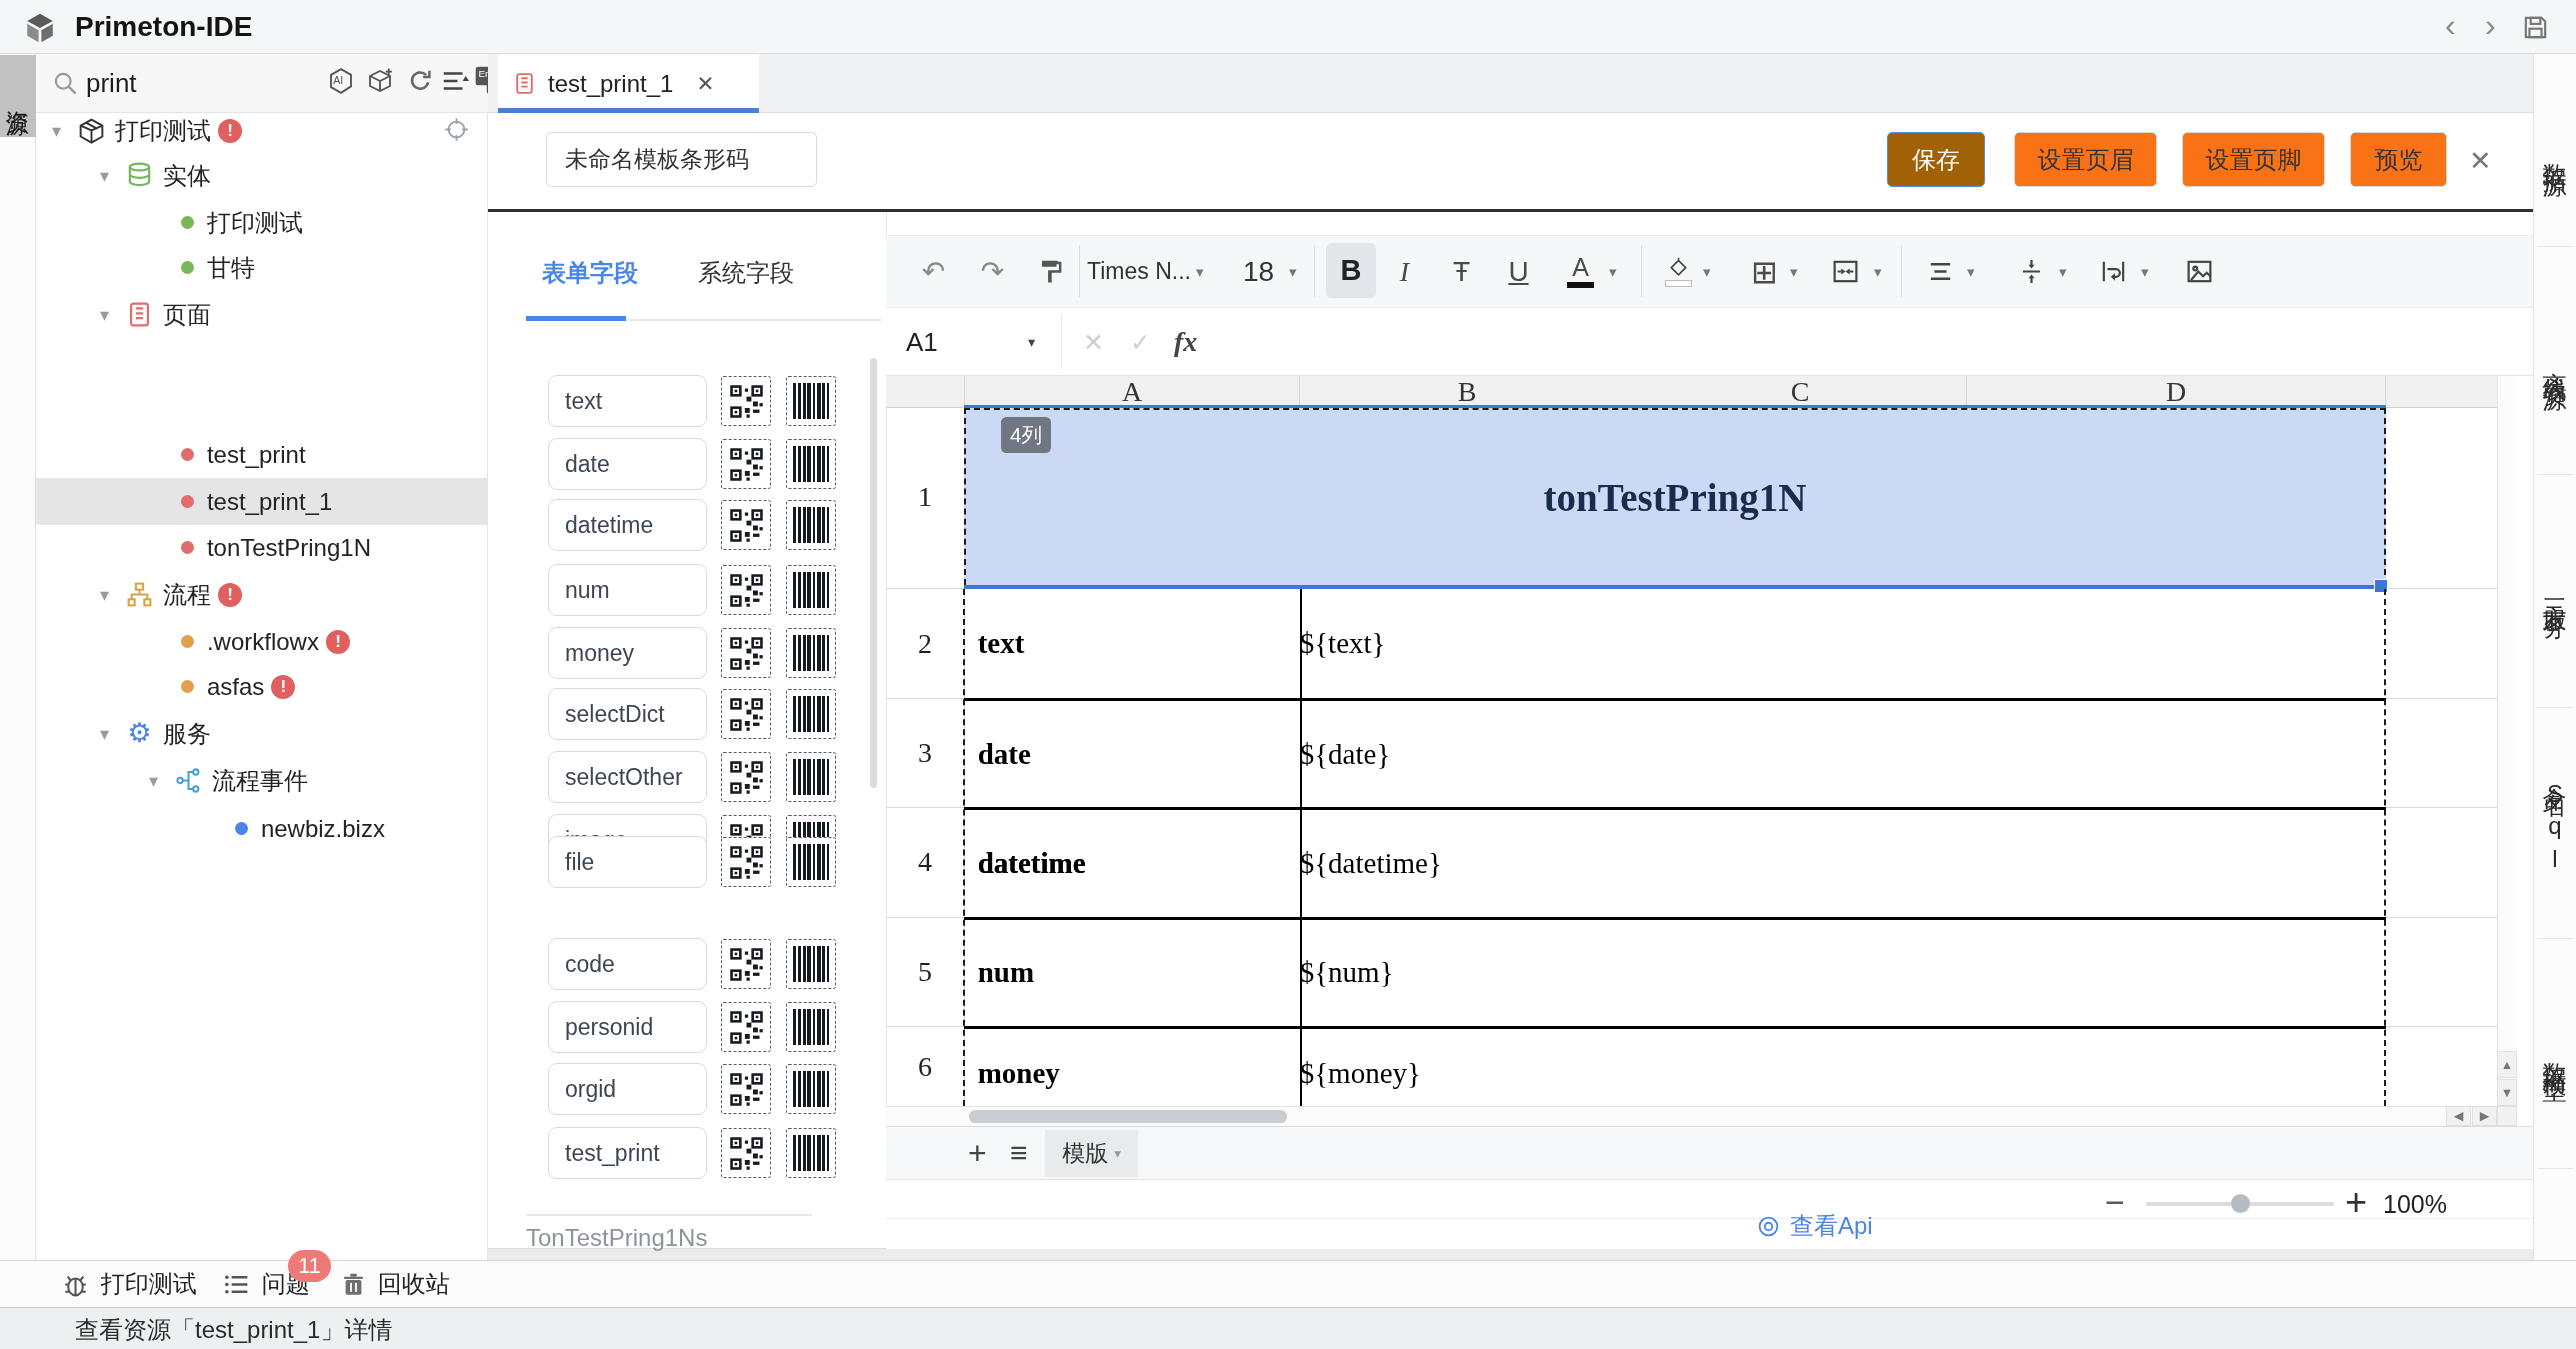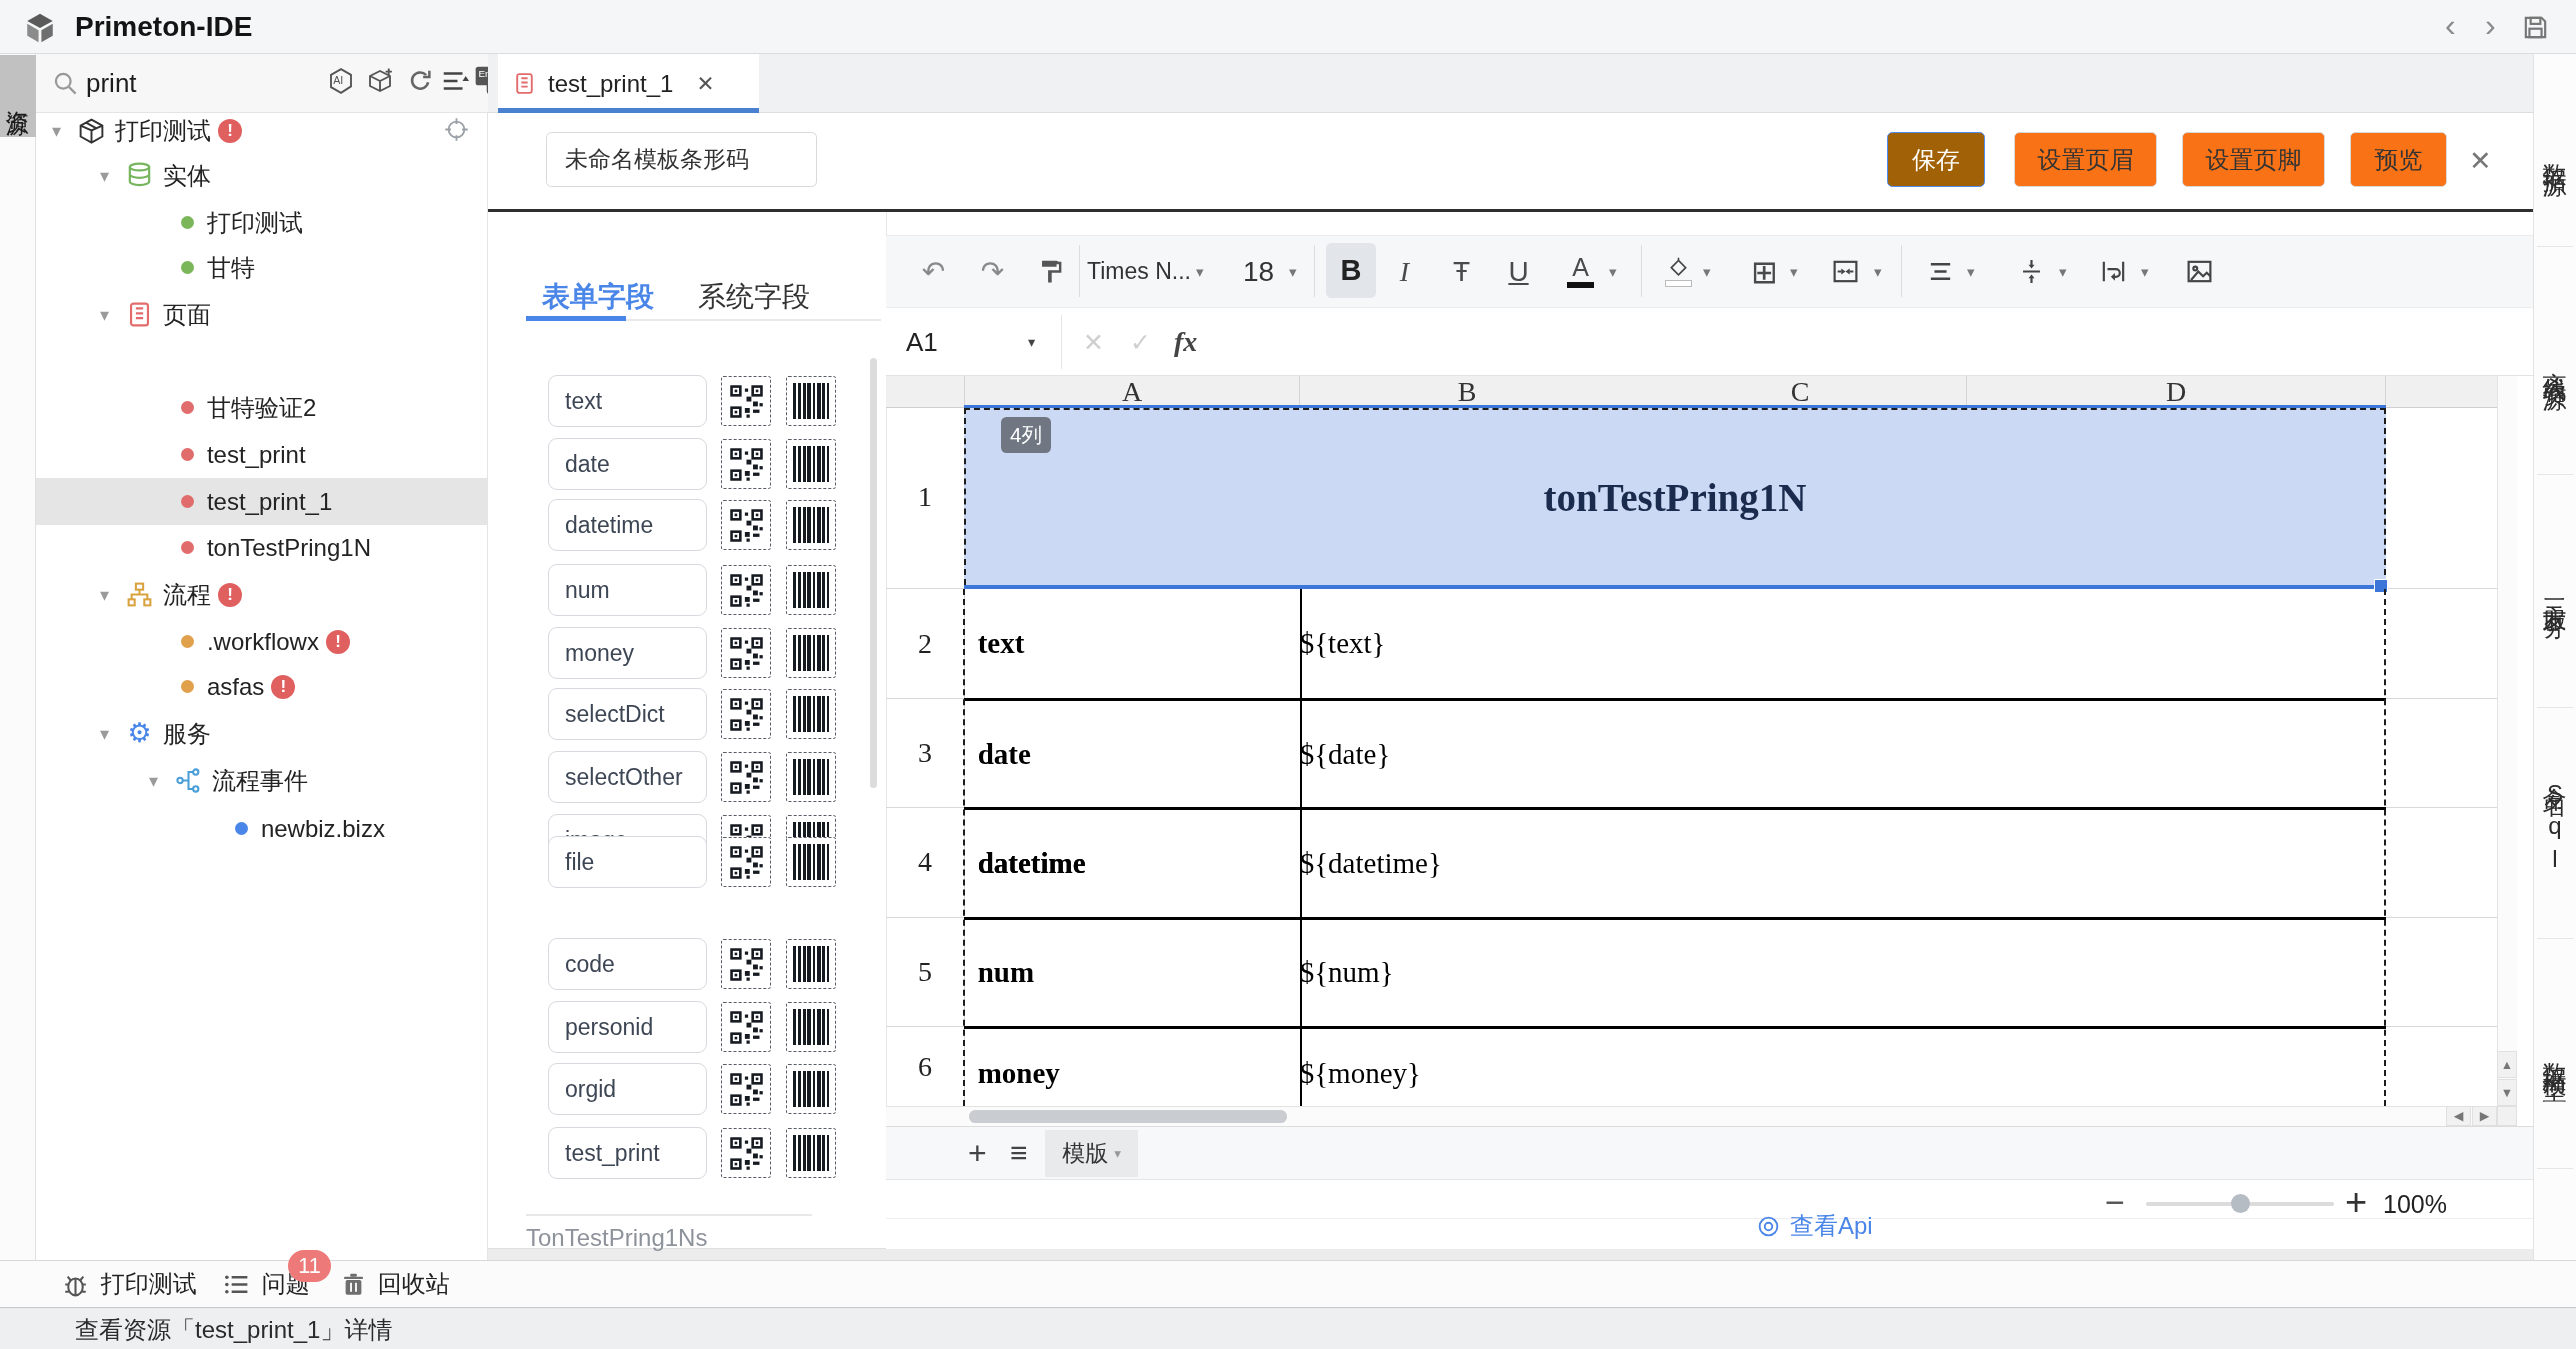--- a/index.html
+++ b/index.html
@@ -40,21 +40,21 @@
 #activetab{left:498px;top:54px;width:261px;height:59px;background:#fff;display:flex;align-items:center;padding-left:14.3px;gap:10.7px}
 #tabuline{left:498px;top:108px;width:261px;height:4.5px;background:#4a80d0}
 #card{left:488px;top:113px;width:2045px;height:1136px;background:#fff;border-bottom:0.9px solid #dfdfdf}
 #hdrline{left:488px;top:209px;width:2045px;height:2.7px;background:#2f2f2f}
 .btn{position:absolute;top:132px;height:55px;border:0.9px solid #d9d9d9;border-radius:5.4px;background:#f97316;font-size:24px;color:#333;
   display:flex;align-items:center;justify-content:center}
 .btn.primary{background:#a16207;border-color:#4e8cf0;color:#fff}
 #tplinput{left:546px;top:132px;width:271px;height:55px;border:0.9px solid #d9d9d9;border-radius:5.4px;padding:0 18px;font-size:23px;color:#333;background:#fff;outline:none}
 
 
-#fieldtabs .ft{position:absolute;top:278px;font-size:28px}
+#fieldtabs .ft{position:absolute;top:257px;font-size:24px}
 #ftline{left:526px;top:319px;width:355px;height:1.8px;background:#e9e9e9}
 #ftactive{left:526px;top:316px;width:100px;height:4.5px;background:#4a86e8}
 .frow{position:absolute;left:548px;width:304px;height:52px;display:flex;gap:14.3px;align-items:center}
 .fbox{width:159px;height:52px;border:0.9px solid #d6d9de;border-radius:9px;display:flex;align-items:center;padding-left:16px;
   font-size:23px;color:#3d4654;background:#fff}
 .codebox{width:50px;height:50px;border:1.8px dashed #565b66;border-radius:2.7px;display:flex;align-items:center;justify-content:center;background:#fff}
 .bc{width:36px;height:36px;background:repeating-linear-gradient(90deg,#161b22 0 2.7px,#fff 2.7px 4.5px,#161b22 4.5px 8px,#fff 8px 9.8px)}
 #fscroll{left:870px;top:358px;width:7.2px;height:430px;background:#dcdcdc;border-radius:3.6px}
 #fdiv{left:526px;top:1214px;width:286px;height:1.8px;background:#e8e8e8}
 #ffoot{left:526px;top:1224px;font-size:24px;color:#8d929b}
@@ -223,24 +223,20 @@
   <div class="trow" style="top:291px;padding-left:64px">
     <span class="chev">▾</span>
     <span class="tico">
       <svg width="29" height="29" viewBox="0 0 24 24" fill="none" stroke="#e36b6b" stroke-width="1.8">
           <rect x="5" y="3" width="14" height="18" rx="2"></rect>
           <path d="M9 7h6 M9 11h6 M9 15h6"></path>
         </svg>
     </span>
     <span>页面</span>
   </div>
-  <div class="trow" style="top:384px;padding-left:145px">
-    <span class="dot" style="background:#e06c6c"></span>
-    <span>甘特验证2</span>
-  </div>
   <div class="trow" style="top:431px;padding-left:145px">
     <span class="dot" style="background:#e06c6c"></span>
     <span>test_print</span>
   </div>
   <div class="trow sel" style="top:478px;padding-left:145px">
     <span class="dot" style="background:#e06c6c"></span>
     <span>test_print_1</span>
   </div>
   <div class="trow" style="top:524px;padding-left:145px">
     <span class="dot" style="background:#e06c6c"></span>

